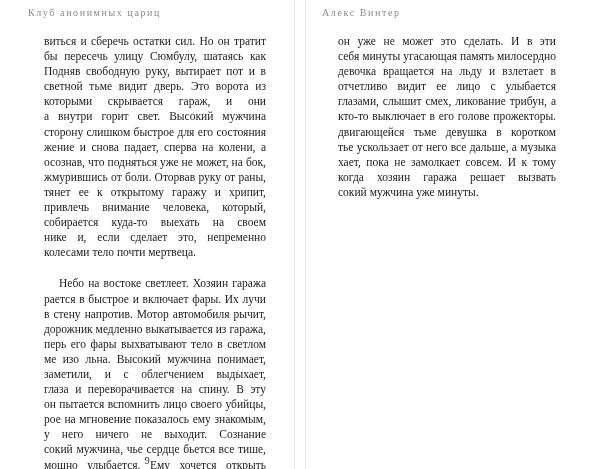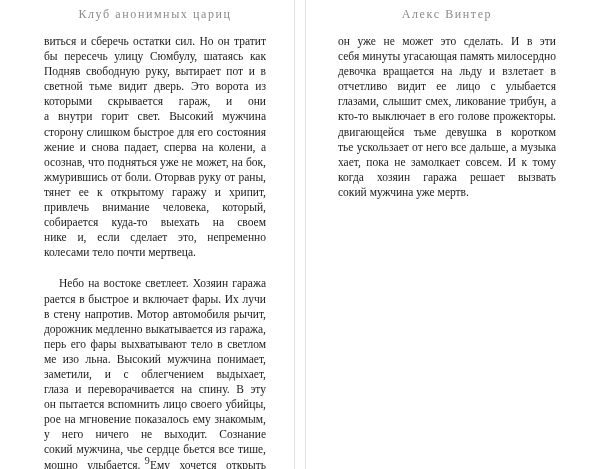--- a/index.html
+++ b/index.html
@@ -24,24 +24,24 @@
   .page.right { width: 294px; padding: 7px 28px 8px 16px; }
   .gutter {
     width: 12px;
     height: 469px;
     border-left: 1px solid #e4e4e4;
     border-right: 1px solid #e4e4e4;
     box-sizing: border-box;
   }
   .running-head {
     height: 11px;
-    font-size: 12px;
+    font-size: 10px;
     letter-spacing: 1.6px;
     color: #8a8a8a;
-    text-align: center;
+    text-align: left;
     white-space: nowrap;
   }
   .textblock {
     margin-top: 11px;
     font-size: 11.5px;
     line-height: 15.1px;
     color: #1b1b1b;
   }
   .para { margin: 16px; }
   .line {
@@ -115,17 +115,17 @@
           <div class="line">он уже не может это сделать. И в эти последние для</div>
           <div class="line">себя минуты угасающая память милосердно подсо-</div>
           <div class="line">девочка вращается на льду и взлетает в воздух. Он</div>
           <div class="line">отчетливо видит ее лицо с улыбается голубыми</div>
           <div class="line">глазами, слышит смех, ликование трибун, а потом</div>
           <div class="line">кто-то выключает в его голове прожекторы. В на-</div>
           <div class="line">двигающейся тьме девушка в коротком ярком пла-</div>
           <div class="line">тье ускользает от него все дальше, а музыка сти-</div>
           <div class="line">хает, пока не замолкает совсем. И к тому моменту,</div>
           <div class="line">когда хозяин гаража решает вызвать полицию, вы-</div>
-          <div class="line last">сокий мужчина уже мертв.</div>
+          <div class="line last">сокий мужчина уже минуты.</div>
         </div>
       </div>
   </section>
 </div>
 
 </body></html>

